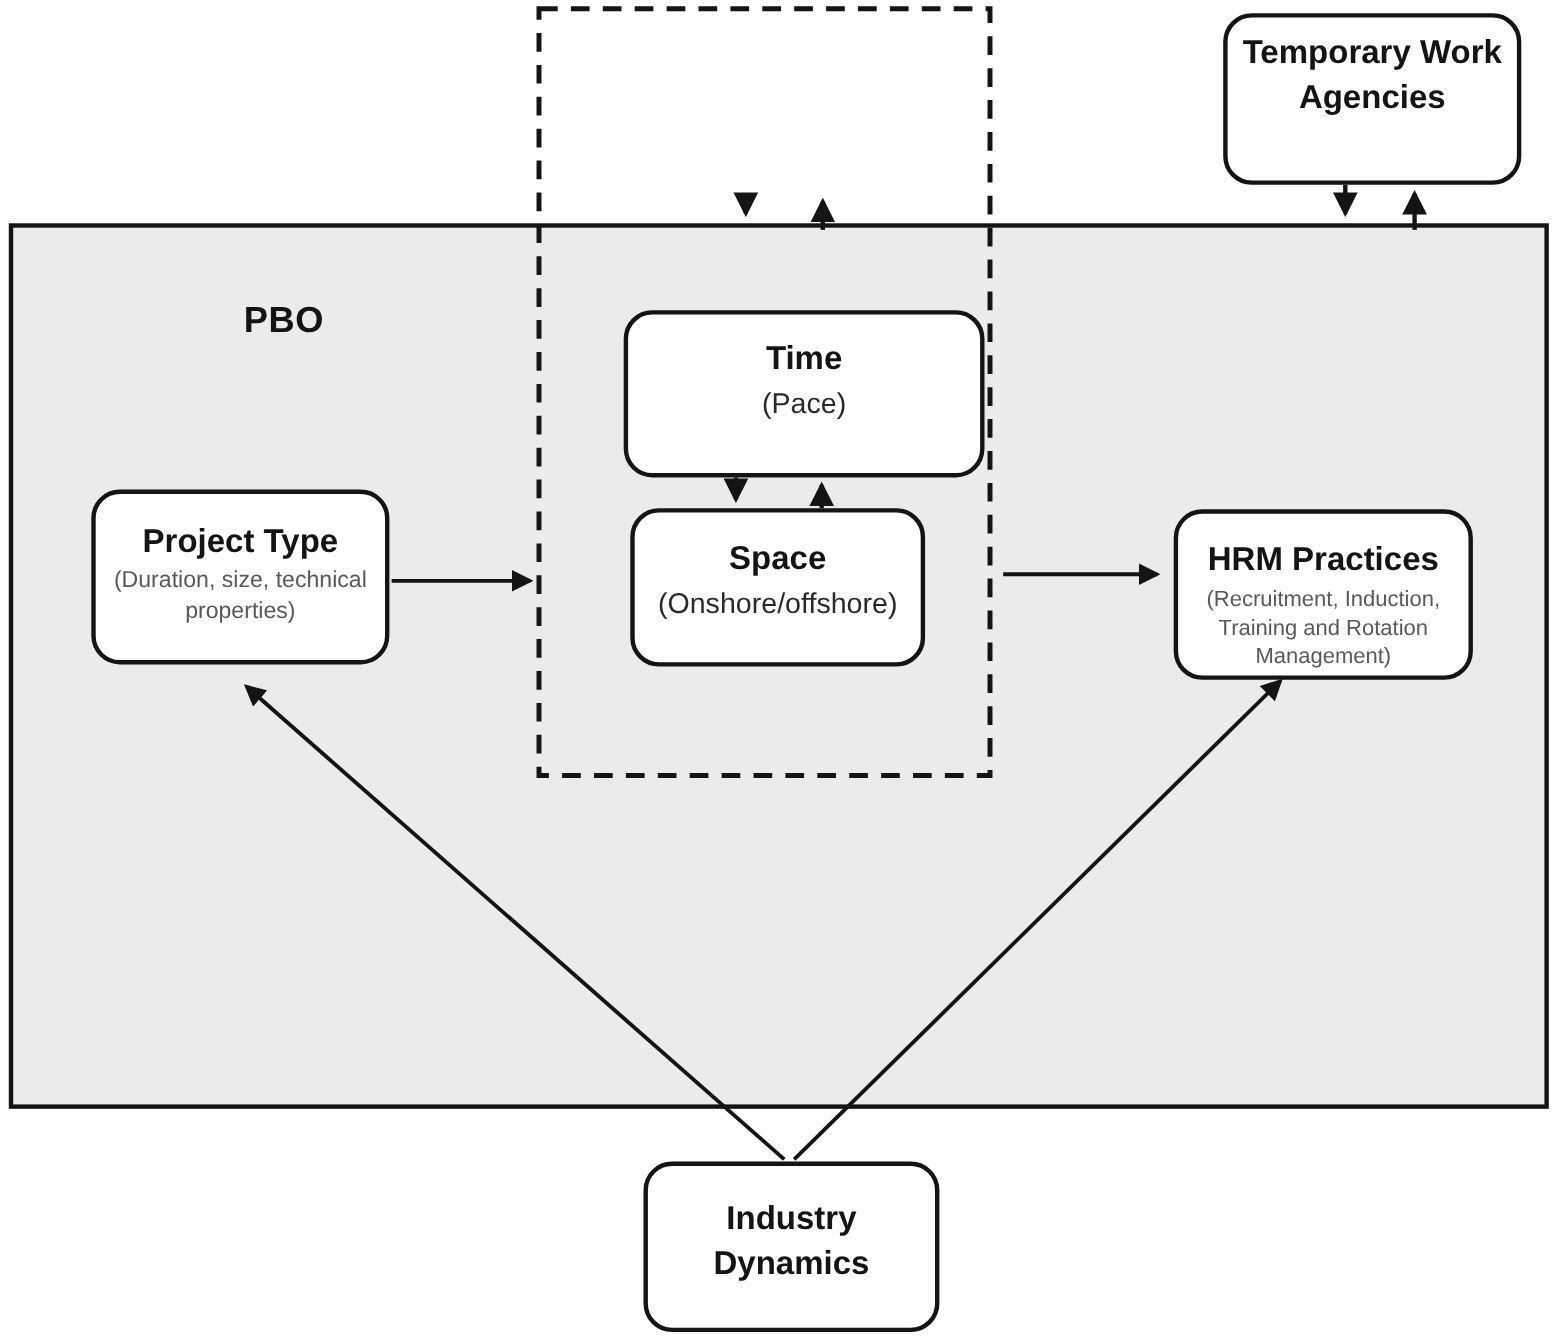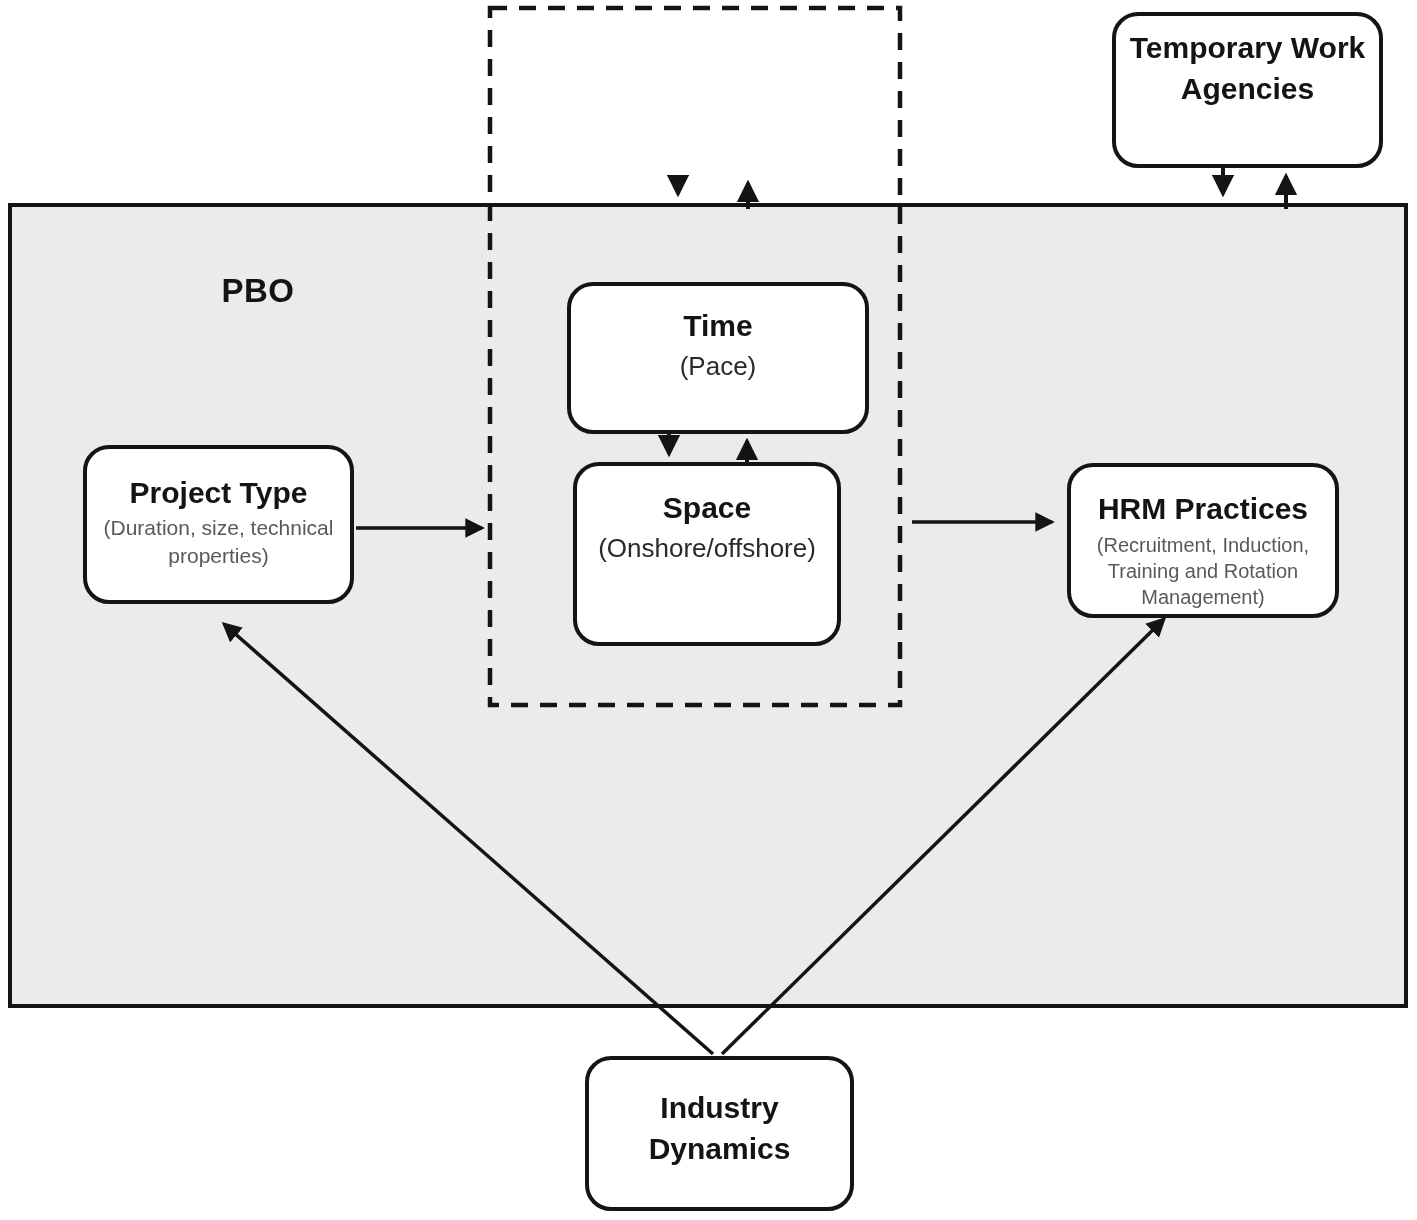--- a/index.html
+++ b/index.html
@@ -51,22 +51,22 @@
   .sub-gray {
     font-size:21px; font-weight:400; color:#595959;
     line-height:1.35; margin-top:0; padding:0 14px;
   }
   .sub-gray-sm {
     font-size:20px; font-weight:400; color:#595959;
     line-height:1.3; margin-top:2px; padding:0 10px;
   }
   #node-clients        { left:562px; top:22px;   width:276px; height:154px; padding-top:30px; }
   #node-twa            { left:1112px; top:12px;  width:271px; height:156px; padding-top:12px; }
-  #node-time           { left:567px; top:282px;  width:302px; height:152px; padding-top:20px; }
-  #node-space          { left:573px; top:462px;  width:268px; height:184px; padding-top:22px; }
+  #node-time           { left:567px; top:282px;  width:328px; height:152px; padding-top:20px; }
+  #node-space          { left:573px; top:462px;  width:268px; height:144px; padding-top:22px; }
   #node-project-type   { left:83px;  top:445px;  width:271px; height:159px; padding-top:24px; }
   #node-hrm            { left:1067px; top:443px; width:272px; height:155px; padding-top:22px;margin-top:20px; }
   #node-industry       { left:585px; top:1056px; width:269px; height:155px; padding-top:28px; }
   .legend {
     position:absolute;
     left:30px; top:1150px;
     display:flex; align-items:center;
     height:44px;
   }
   .legend-dash {

